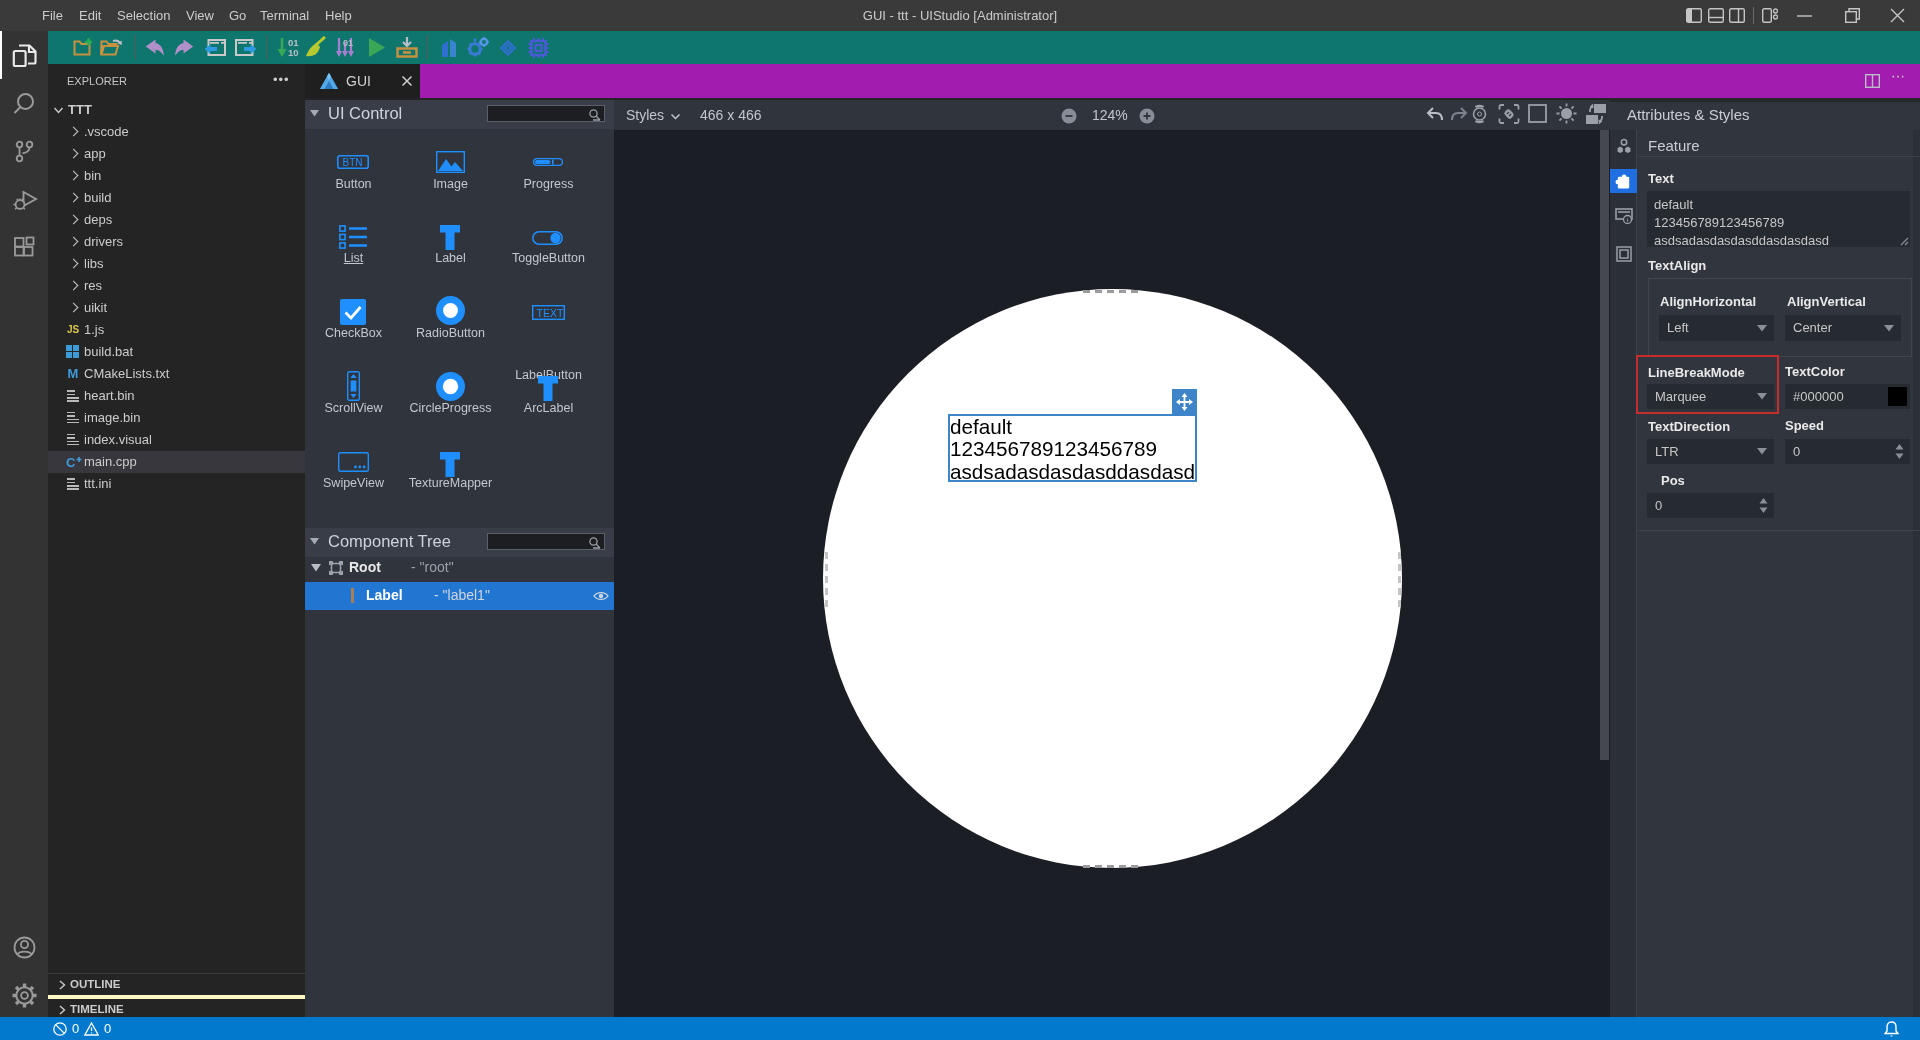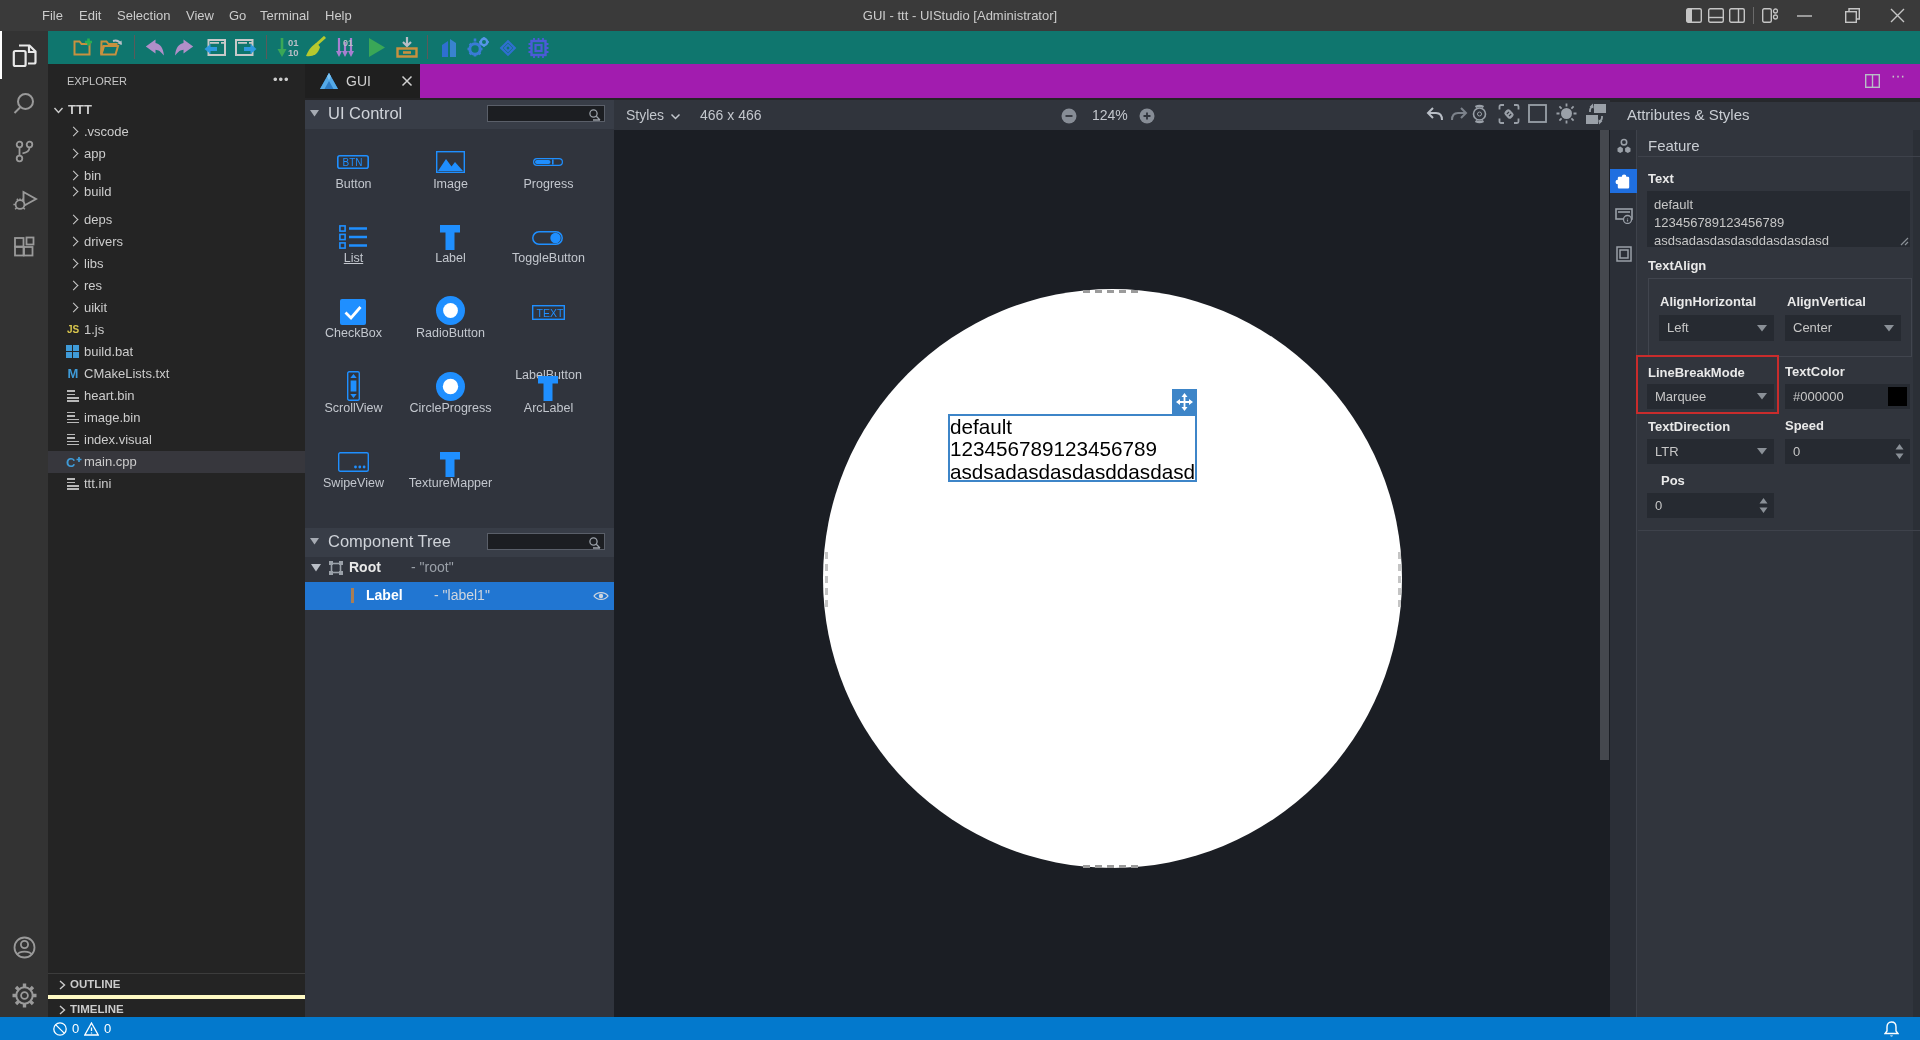--- a/index.html
+++ b/index.html
@@ -236,21 +236,21 @@
   </div>
   <div class="filerow folder" style="top:57px;">
       <span class="fname">.vscode</span>
     </div>
   <div class="filerow folder" style="top:79px;">
       <span class="fname">app</span>
     </div>
   <div class="filerow folder" style="top:101px;">
       <span class="fname">bin</span>
     </div>
-  <div class="filerow folder" style="top:117px;">
+  <div class="filerow folder" style="top:123px;">
       <span class="fname">build</span>
     </div>
   <div class="filerow folder" style="top:145px;">
       <span class="fname">deps</span>
     </div>
   <div class="filerow folder" style="top:167px;">
       <span class="fname">drivers</span>
     </div>
   <div class="filerow folder" style="top:189px;">
       <span class="fname">libs</span>

